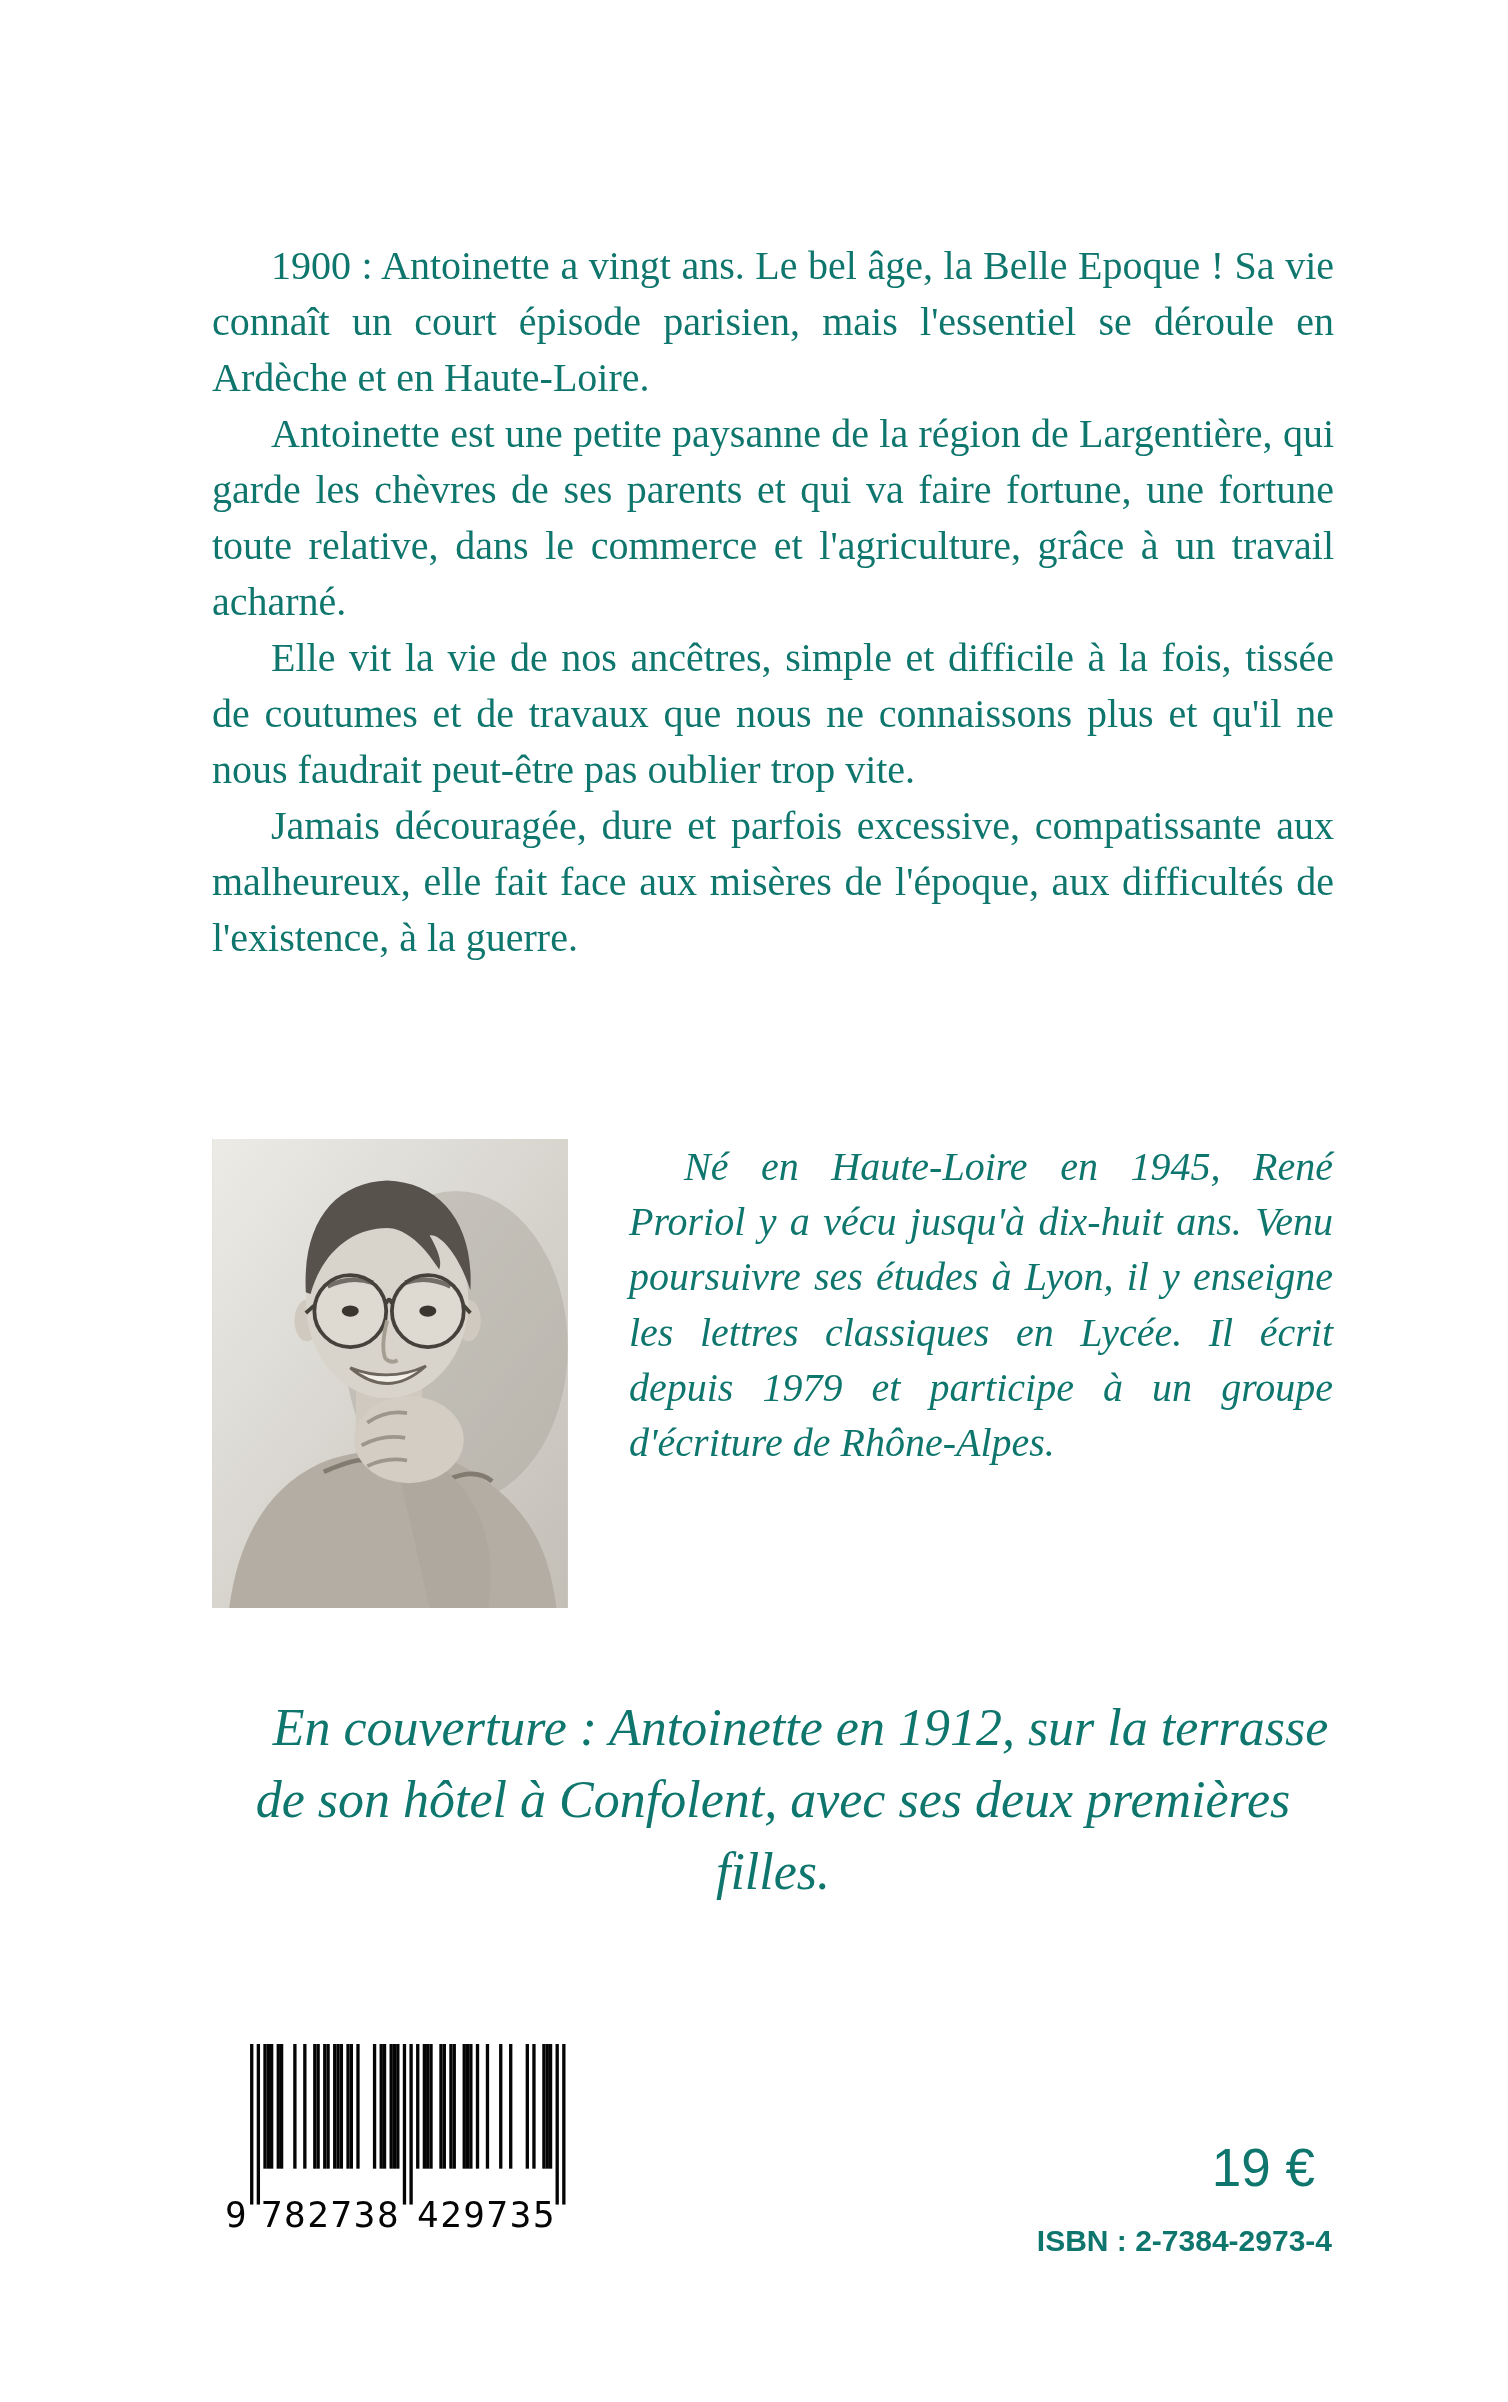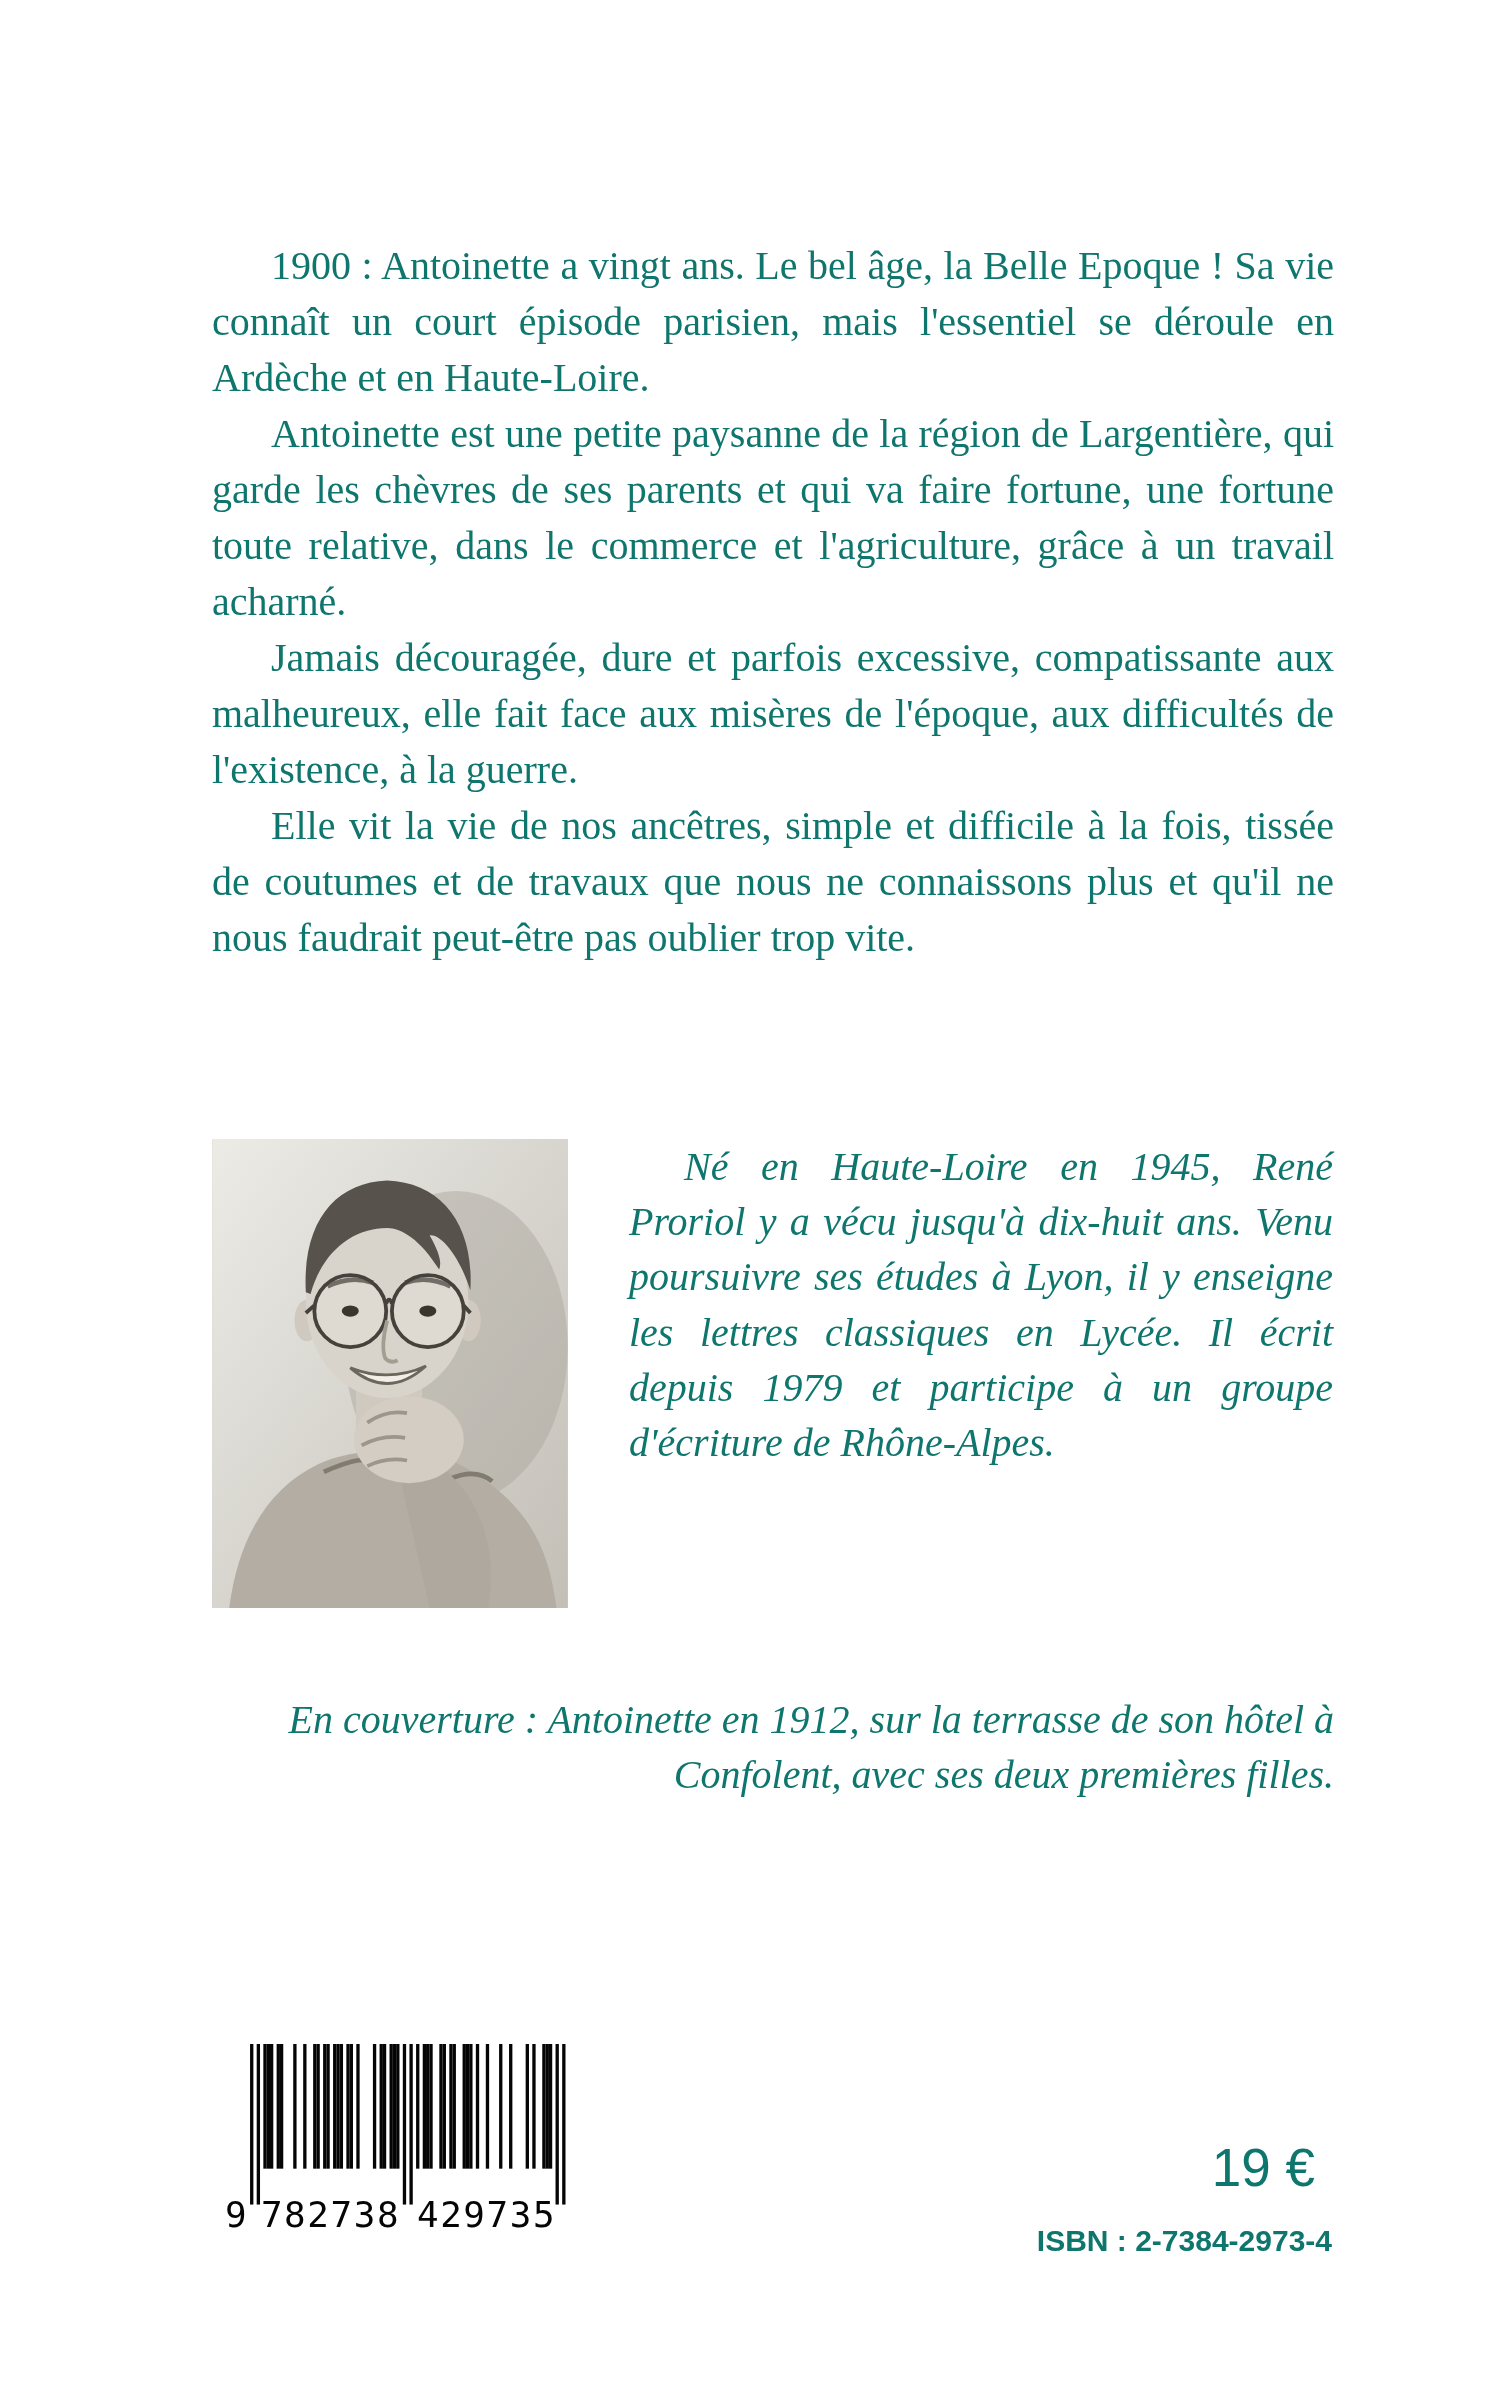--- a/index.html
+++ b/index.html
@@ -54,24 +54,24 @@
   .roman { font-style: normal; }
 
   
   .cover-caption {
     position: absolute;
     left: 212px;
     top: 1692px;
     width: 1122px;
     margin: 0;
     font-style: italic;
-    font-size: 40px;
+    font-size: 52px;
     line-height: 1.38;
     text-indent: 55px;
-    text-align: right;
+    text-align: center;
   }
 
   
   .barcode {
     position: absolute;
     left: 225px;
     top: 2044px;
     width: 341px;
   }
   .barcode svg { display: block; width: 341px; height: 187px; }
@@ -101,22 +101,22 @@
   }
 </style>
 </head>
 <body>
 
 <div class="page">
 
   <section class="synopsis">
     <p>1900 : Antoinette a vingt ans. Le bel âge, la Belle Epoque ! Sa vie connaît un court épisode parisien, mais l'essentiel se déroule en Ardèche et en Haute-Loire.</p>
     <p>Antoinette est une petite paysanne de la région de Largentière, qui garde les chèvres de ses parents et qui va faire fortune, une fortune toute relative, dans le commerce et l'agriculture, grâce à un travail acharné.</p>
+    <p>Elle vit la vie de nos ancêtres, simple et difficile à la fois, tissée de coutumes et de travaux que nous ne connaissons plus et qu'il ne nous faudrait peut-être pas oublier trop vite.</p>
     <p>Jamais découragée, dure et parfois excessive, compatissante aux malheureux, elle fait face aux misères de l'époque, aux difficultés de l'existence, à la guerre.</p>
-    <p>Elle vit la vie de nos ancêtres, simple et difficile à la fois, tissée de coutumes et de travaux que nous ne connaissons plus et qu'il ne nous faudrait peut-être pas oublier trop vite.</p>
   </section>
 
   <section class="author-section">
     <div class="author-photo">
       <svg viewBox="0 0 376 496" aria-hidden="true">
         <defs>
           <linearGradient id="bgGrad" x1="0" y1="0" x2="1" y2="1">
             <stop offset="0" stop-color="#ecebe6"></stop>
             <stop offset="1" stop-color="#c3bfb7"></stop>
           </linearGradient>

